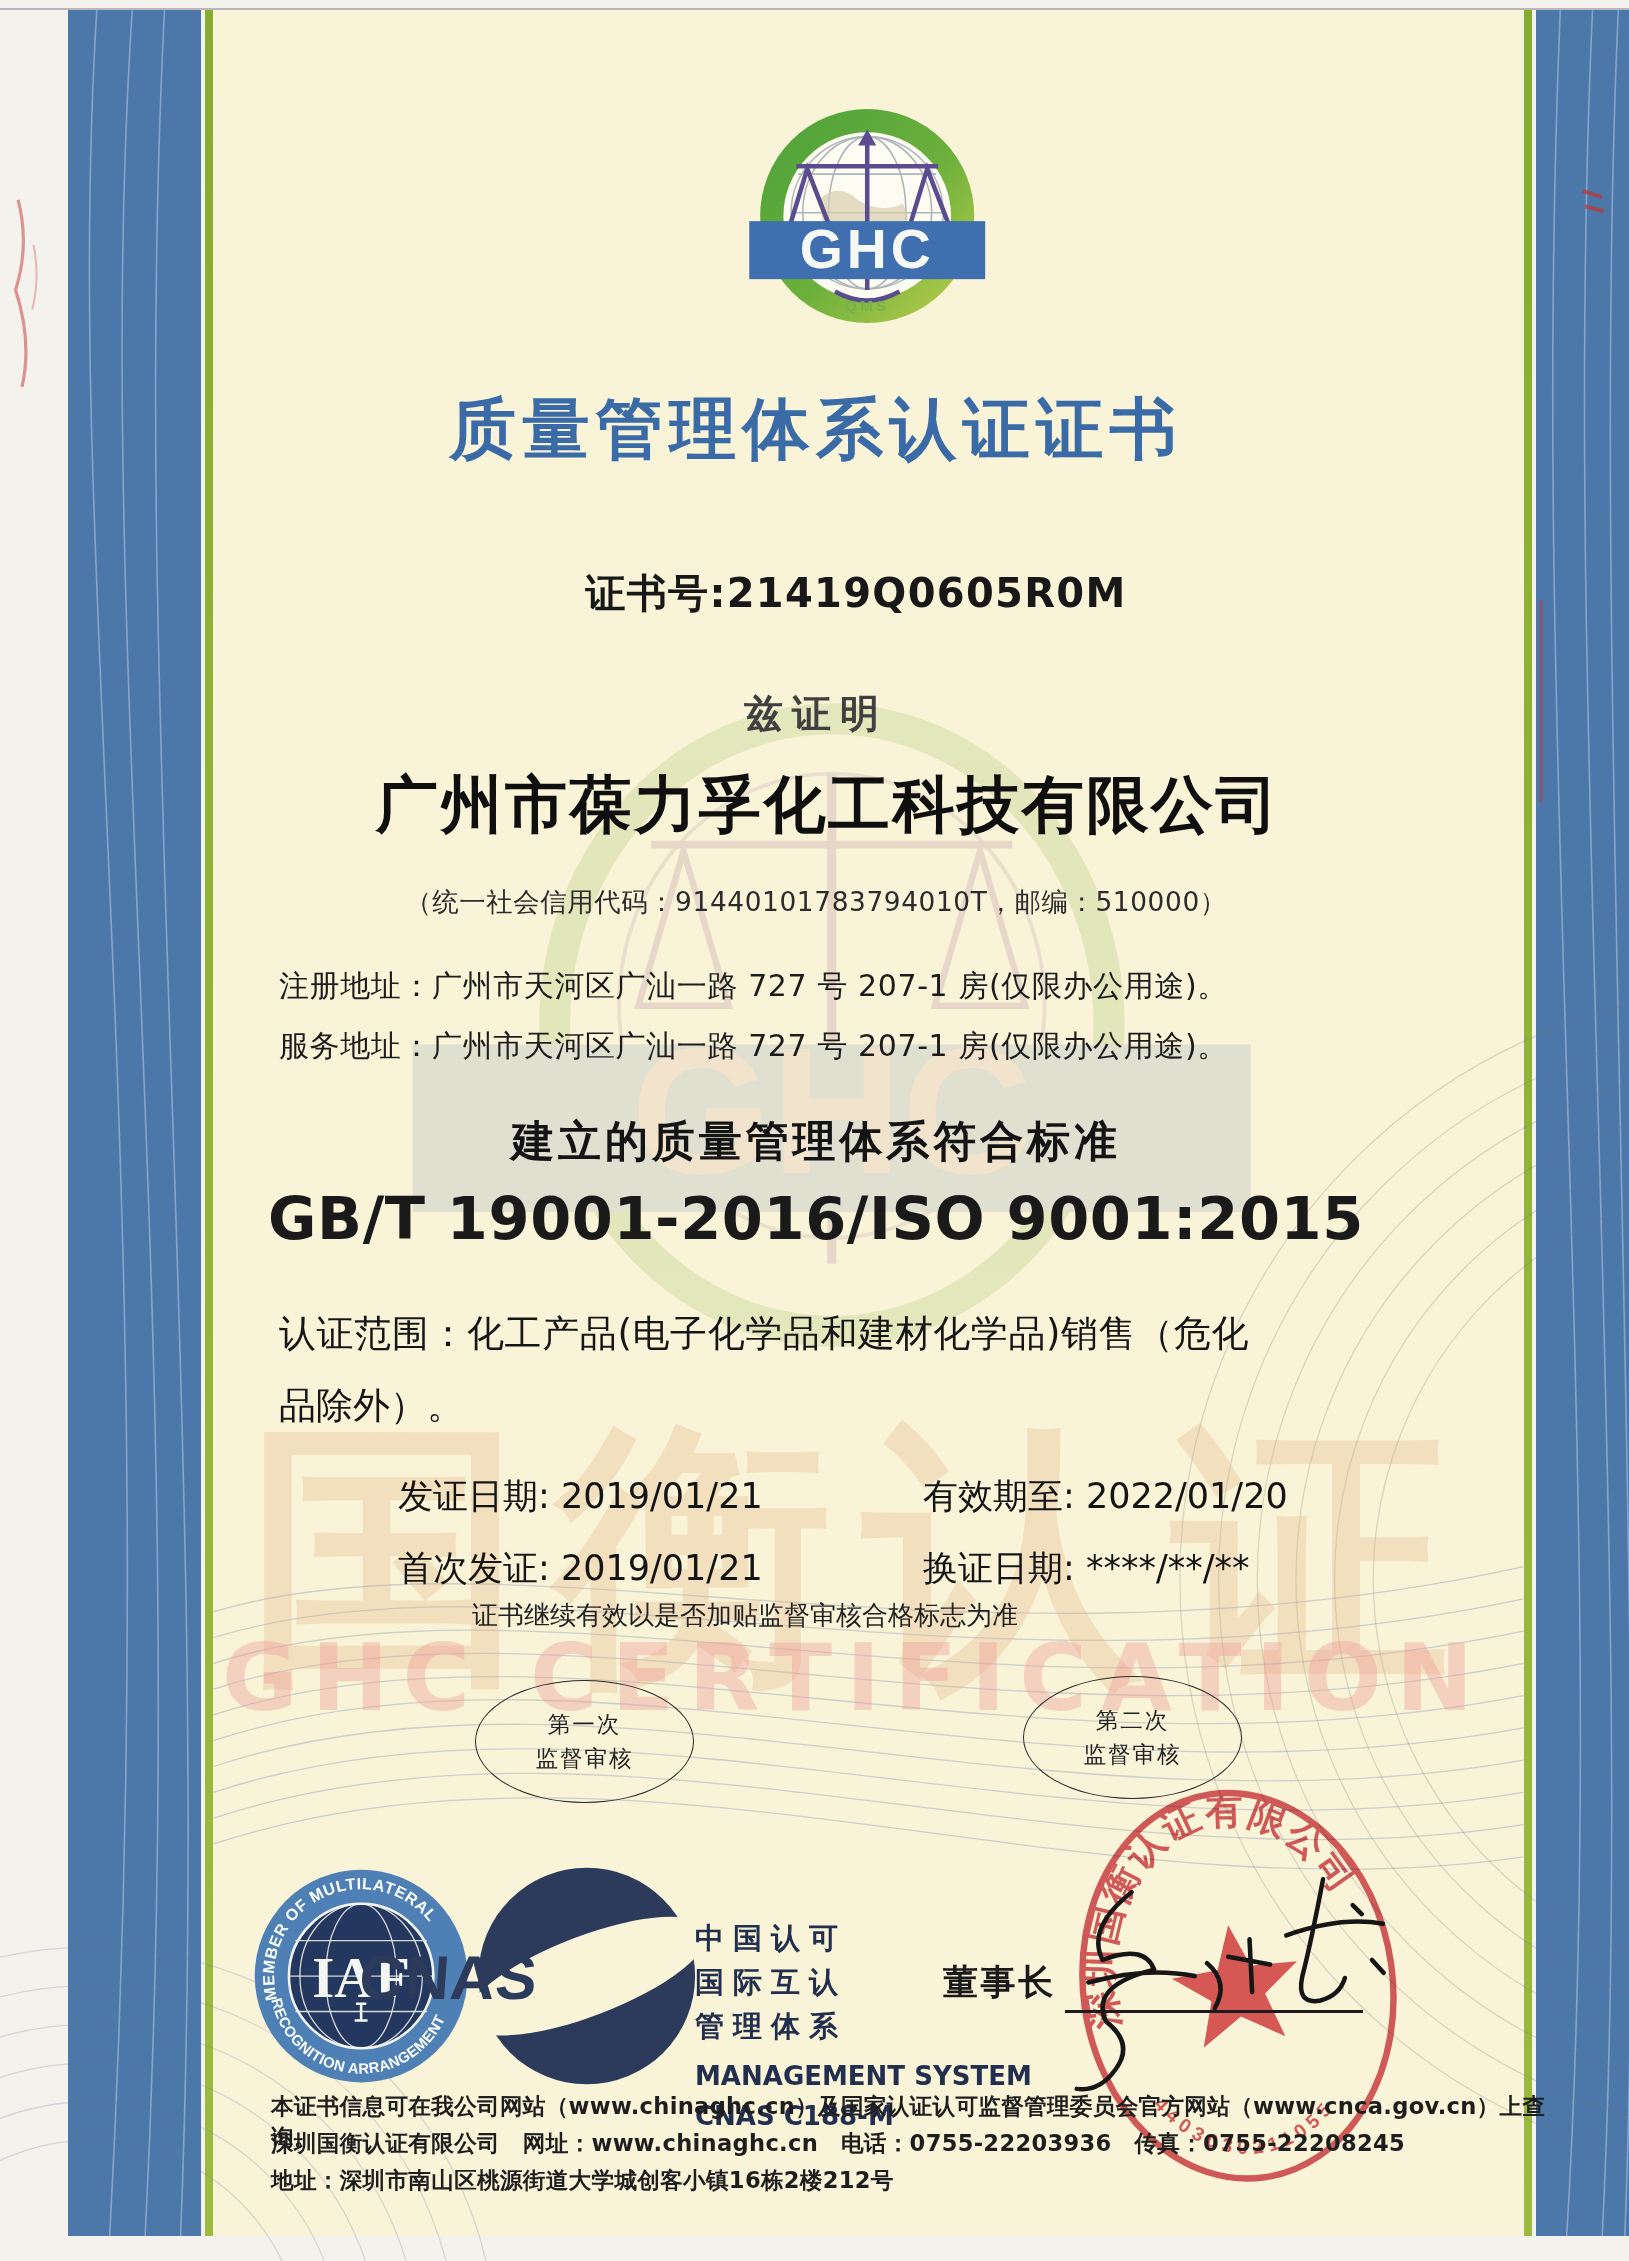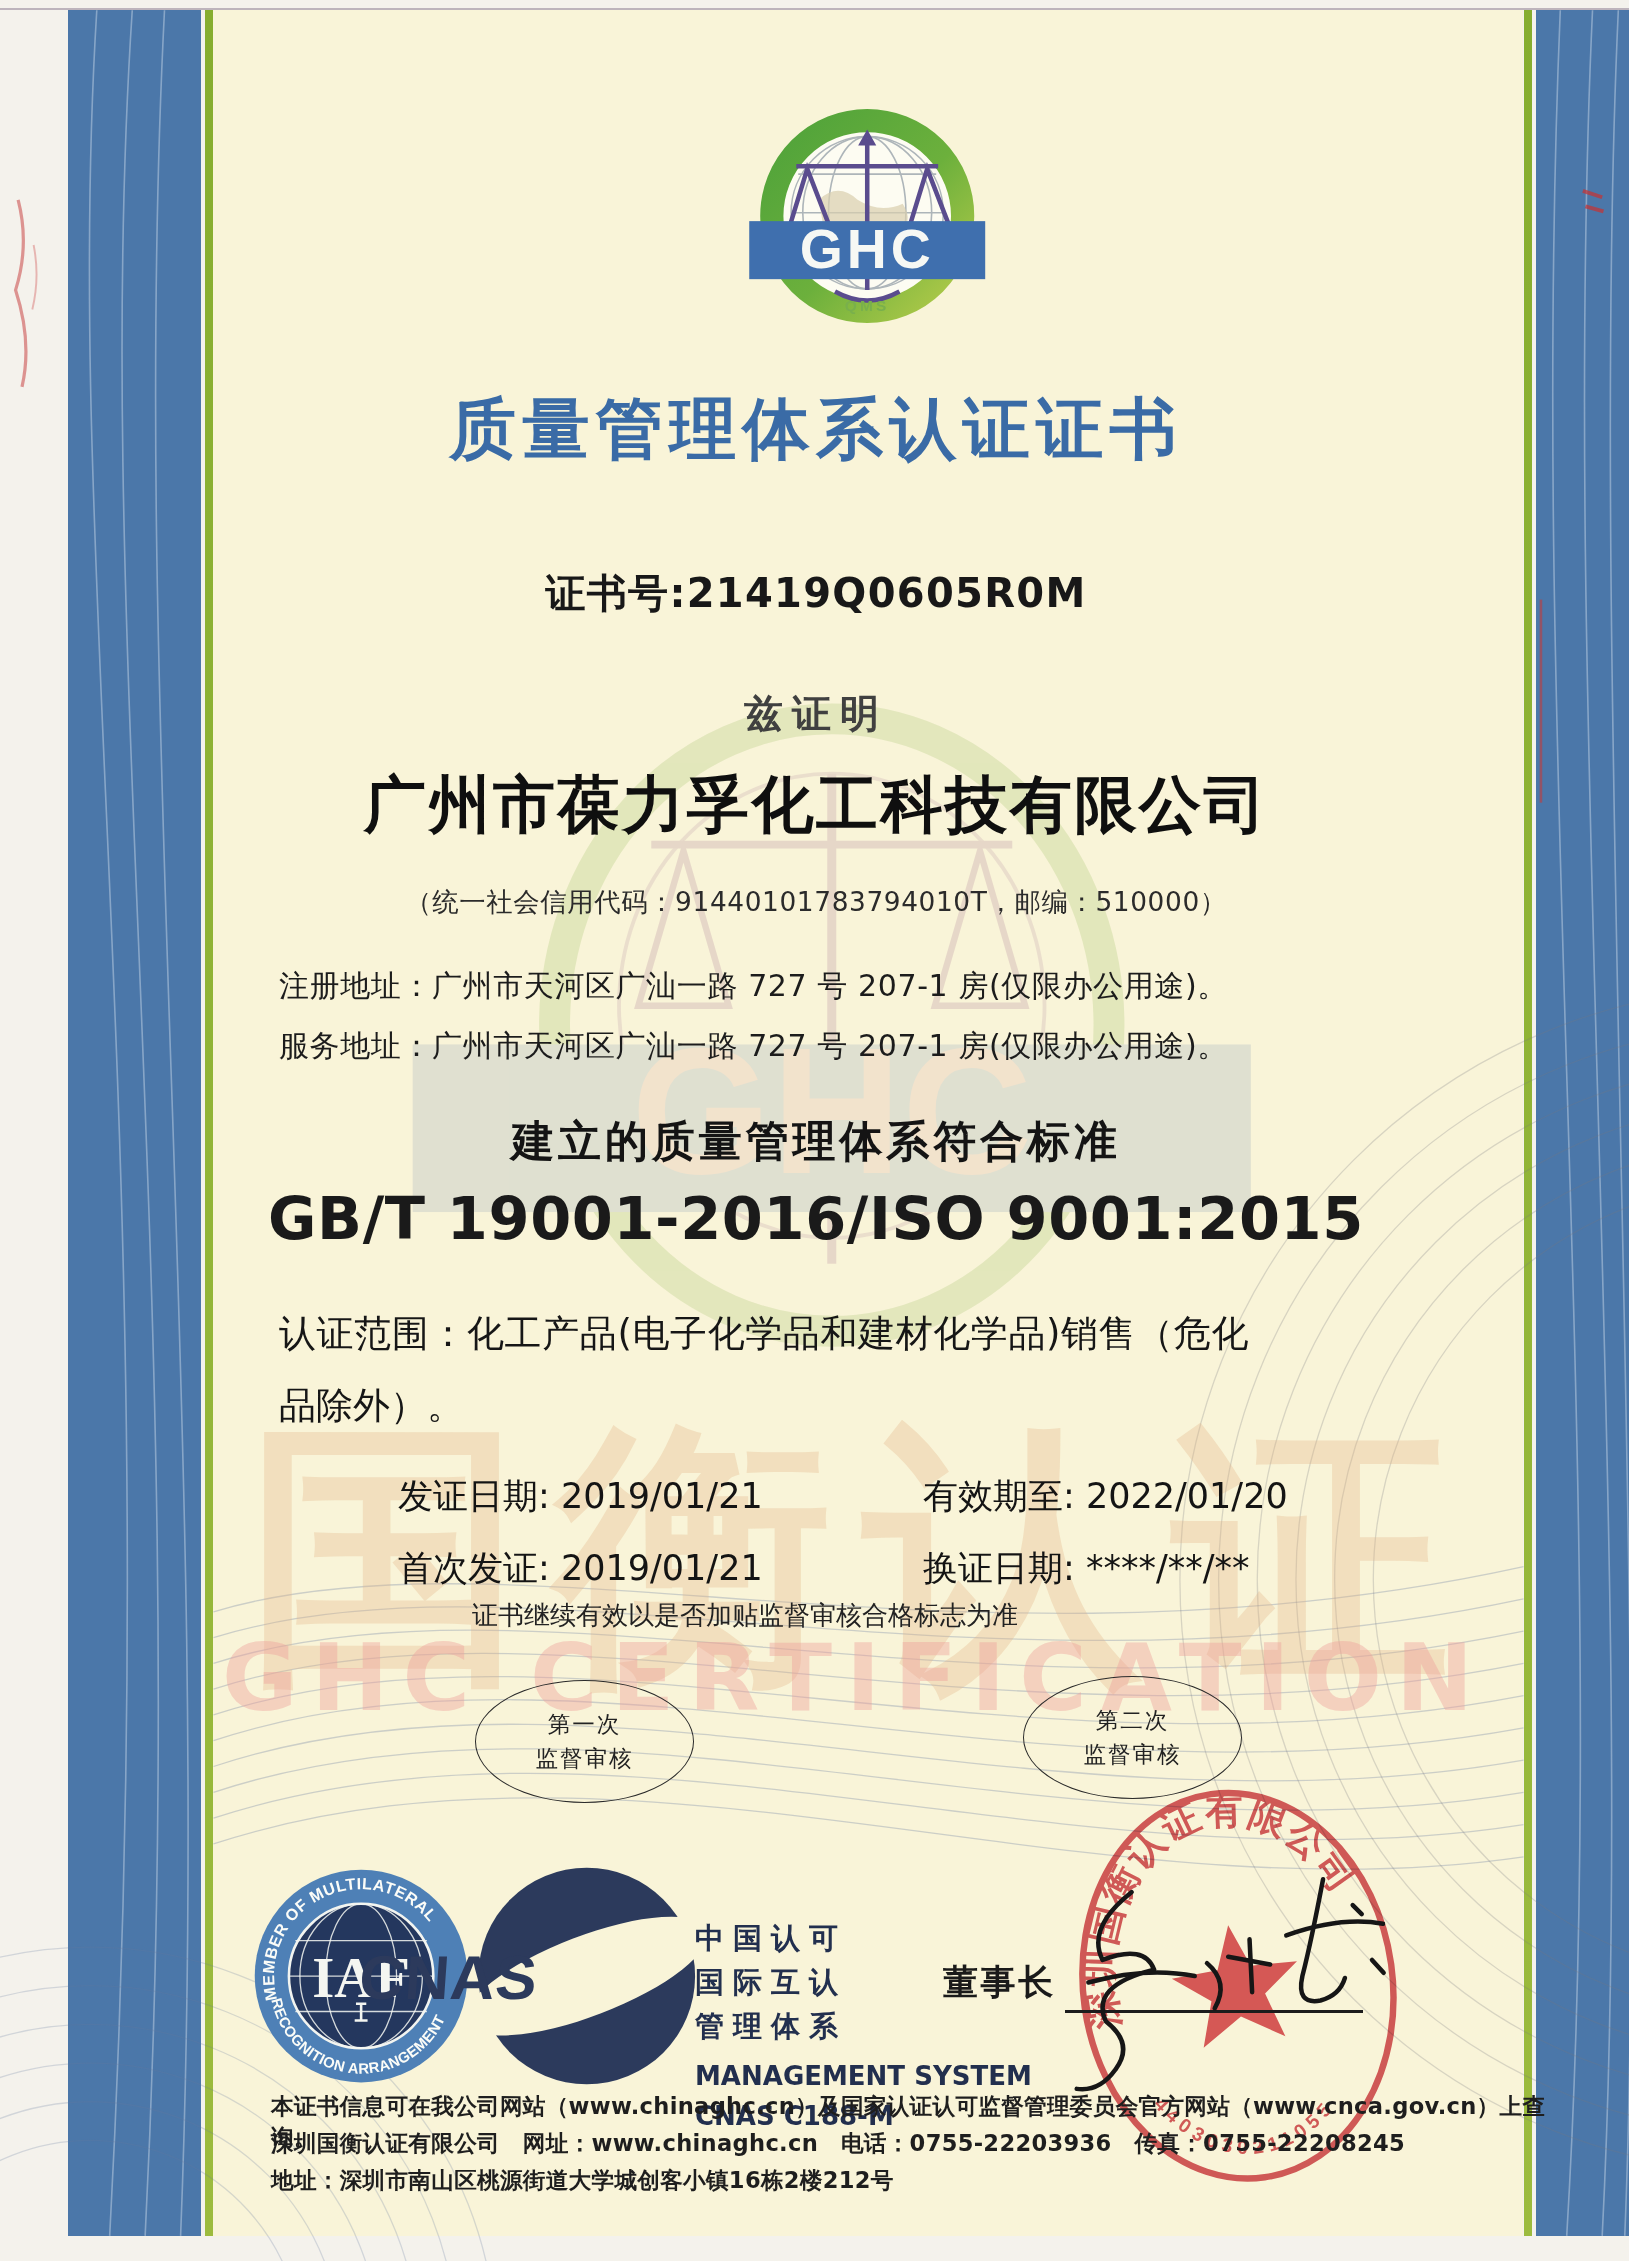--- a/index.html
+++ b/index.html
@@ -12,23 +12,23 @@
   .border-right{left:1536px;width:94px;}
   .green-stripe{position:absolute;top:10.3px;height:2226px;width:8.4px;background:linear-gradient(#86ad2f,#9cbb3e);z-index:1;}
   .green-left{left:205px;}
   .green-right{left:1524px;}
   .paper{position:absolute;left:213px;top:10.3px;width:1310px;height:2226px;background:#f9f4d8;z-index:0;}
   svg.deco{position:absolute;left:0;top:0;z-index:1;pointer-events:none;}
   
   .c{position:absolute;z-index:2;}
   .centered{left:213px;width:1206px;text-align:center;}
   .title{top:384px;font-size:67px;font-weight:800;letter-spacing:6.4px;color:#3a6ba6;}
-  .certno{top:566px;font-size:40px;font-weight:700;color:#181818;letter-spacing:1.3px;}
+  .certno{top:566px;font-size:40px;font-weight:700;color:#181818;letter-spacing:1.3px;padding-left:40px;}
   .hereby{top:687px;font-size:39px;font-weight:700;letter-spacing:9px;color:#404040;}
-  .company{top:763px;font-size:62px;font-weight:700;letter-spacing:2.6px;color:#0f0f0f;}
+  .company{top:763px;font-size:62px;font-weight:700;letter-spacing:2.6px;color:#0f0f0f;padding-left:12px;}
   .credit{top:885px;font-size:26.4px;color:#2b2b2b;letter-spacing:0.6px;}
   .addr{left:279px;width:1180px;font-size:30px;color:#1c1c1c;letter-spacing:0.6px;}
   .addr1{top:966px;} .addr2{top:1026px;}
   .stdhead{top:1113px;font-size:43px;font-weight:800;letter-spacing:3.9px;color:#141414;}
   .stdcode{top:1184px;font-size:59px;font-weight:700;letter-spacing:0.6px;color:#1a1a1a;}
   .scope1{left:279px;top:1309px;font-size:37px;color:#161616;letter-spacing:0.6px;}
   .scope2{left:279px;top:1381px;font-size:37px;color:#161616;}
   .daterow{font-size:35px;color:#141414;}
   .d-issue{left:398px;top:1473px;} .d-valid{left:923px;top:1473px;}
   .d-first{left:398px;top:1545px;} .d-renew{left:923px;top:1545px;}

